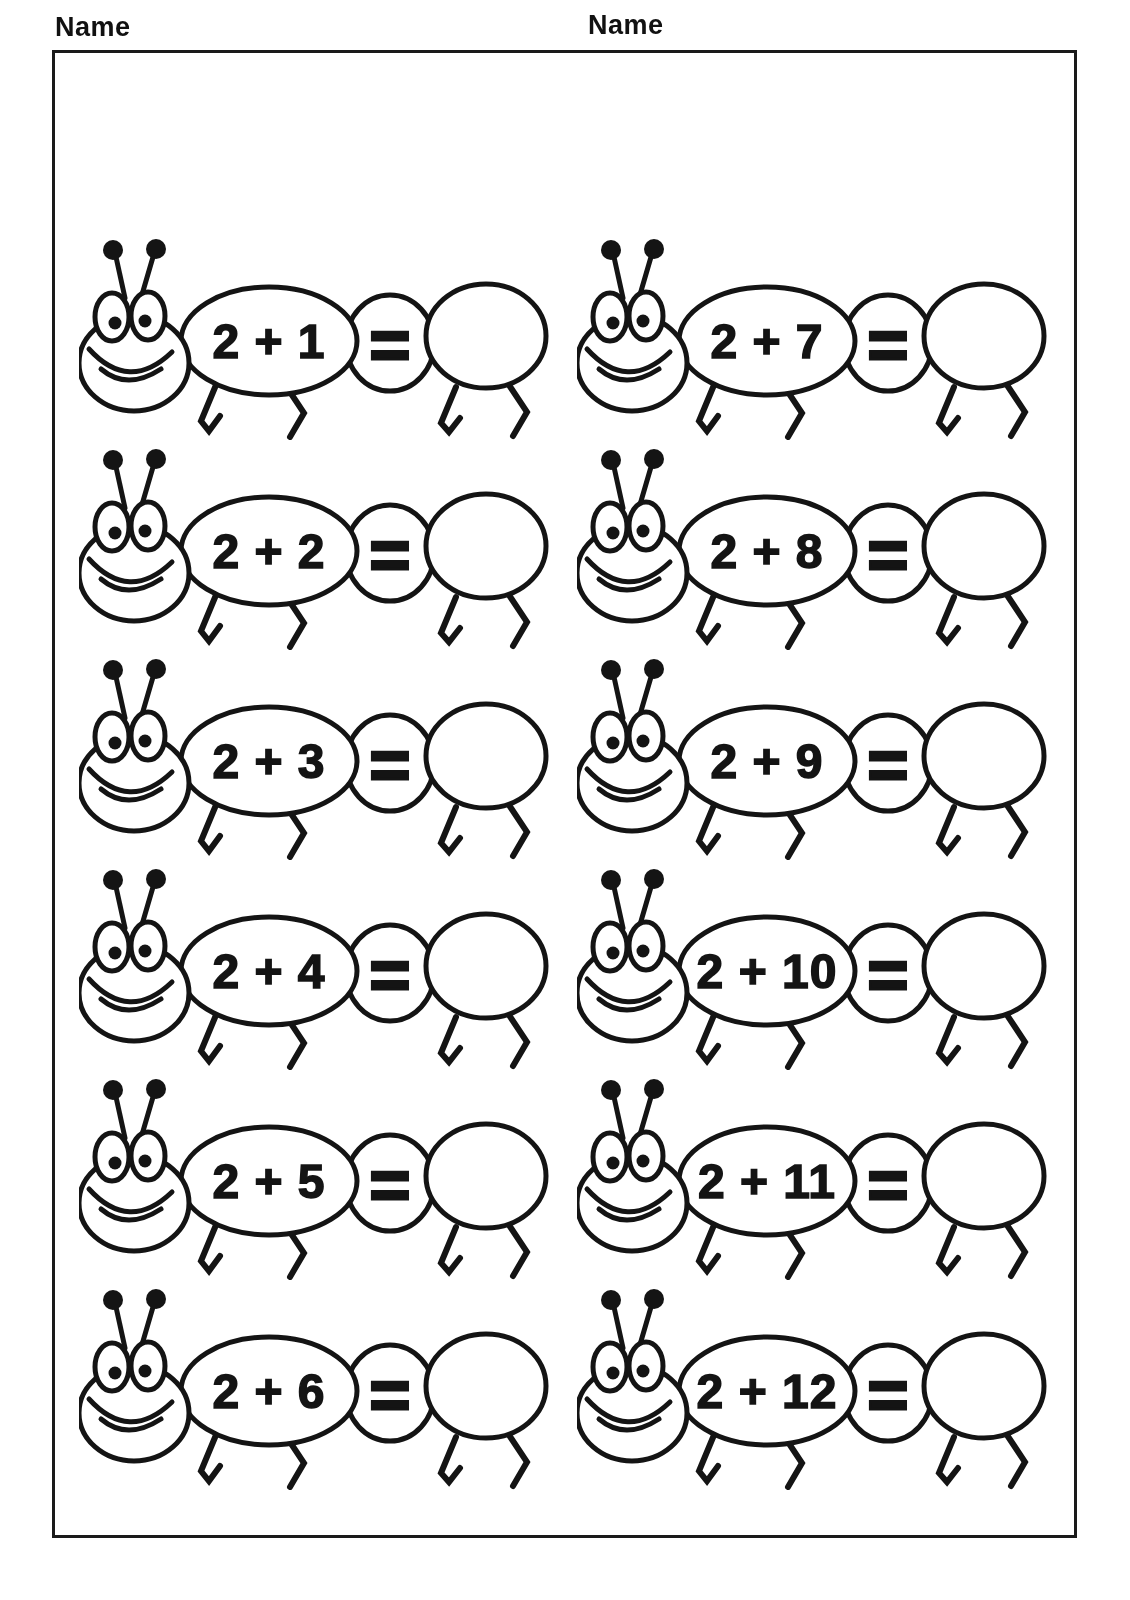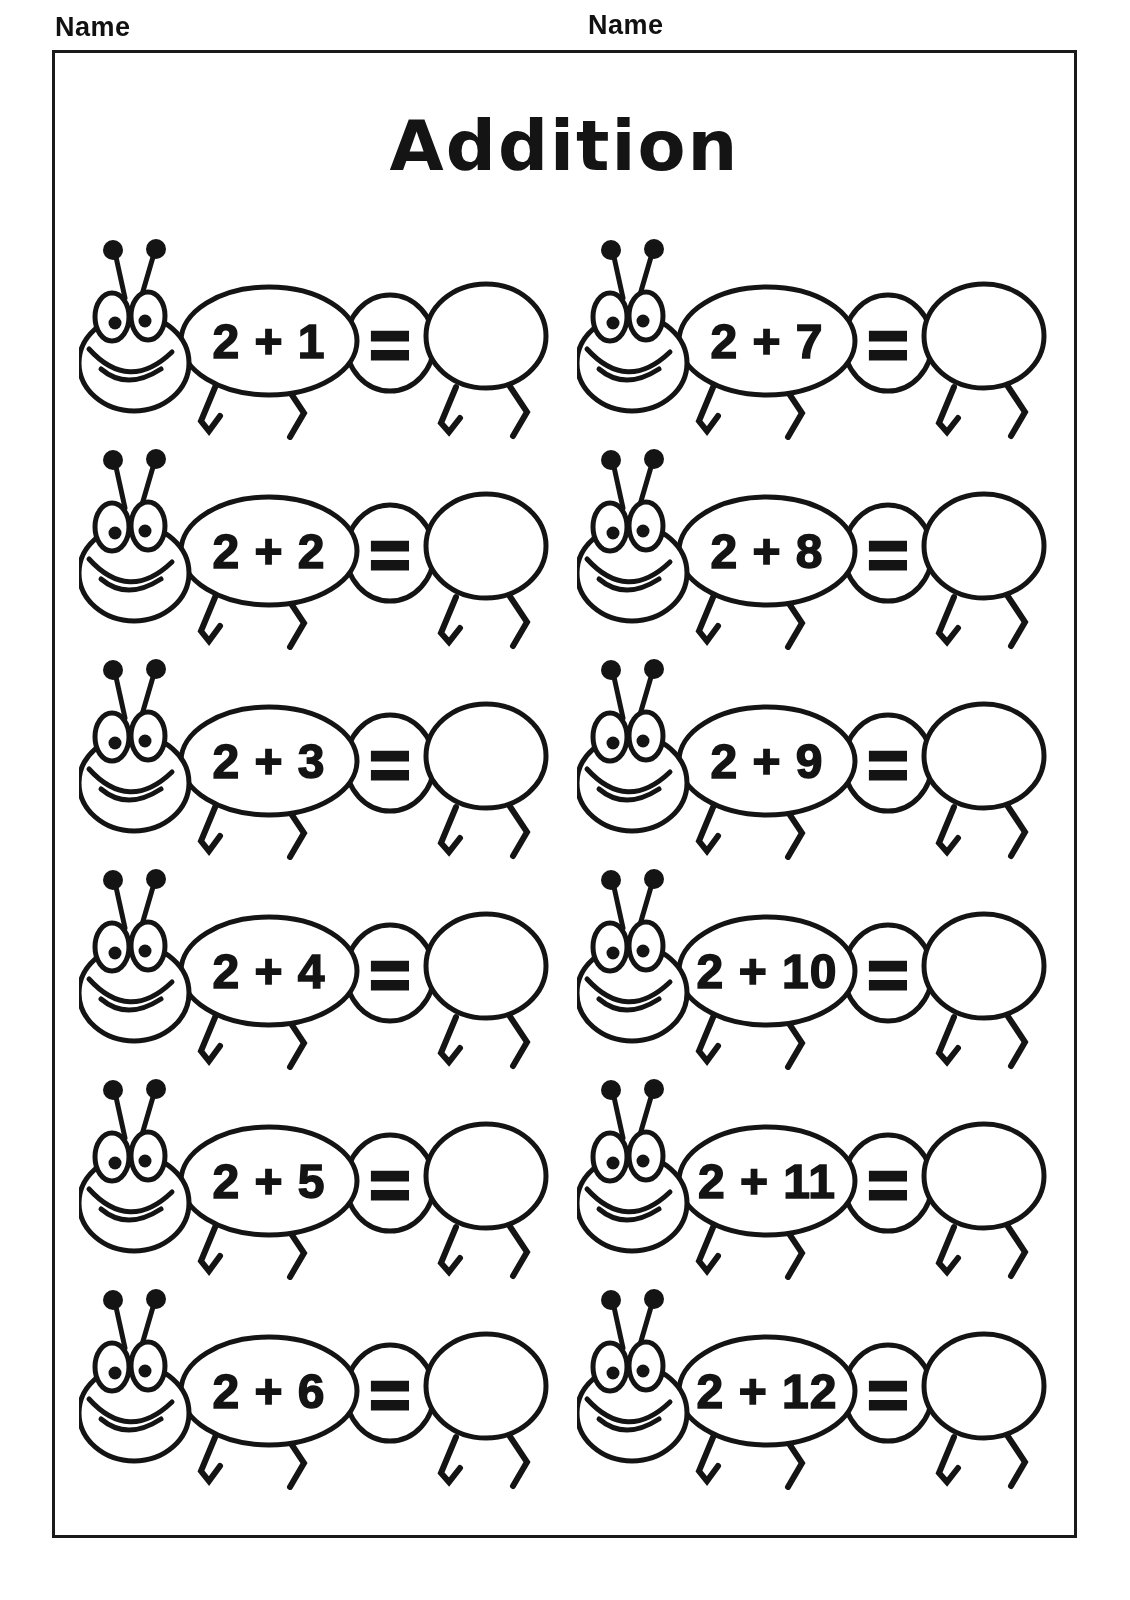--- a/index.html
+++ b/index.html
@@ -119,21 +119,20 @@
 
         <ellipse cx="33" cy="82" rx="17" ry="24" fill="#ffffff"></ellipse>
         <ellipse cx="69" cy="81" rx="17" ry="24" fill="#ffffff"></ellipse>
         <circle cx="36" cy="88" r="6.5" fill="#141414" stroke="none"></circle>
         <circle cx="66" cy="86" r="6.5" fill="#141414" stroke="none"></circle>
       </g>
     </defs>
   </svg>
 
   <div class="frame">
-    <h1 class="title">Addition</h1>
 
     <div class="grid">
 
       <div class="cell">
         <svg class="bug" viewBox="0 0 470 205">
           <use href="#bug-art"></use>
           <text class="expr" x="190" y="106">2 + 1</text>
           <text class="eq" x="311" y="110">=</text>
           <text class="ans" x="407" y="101"></text>
         </svg>

